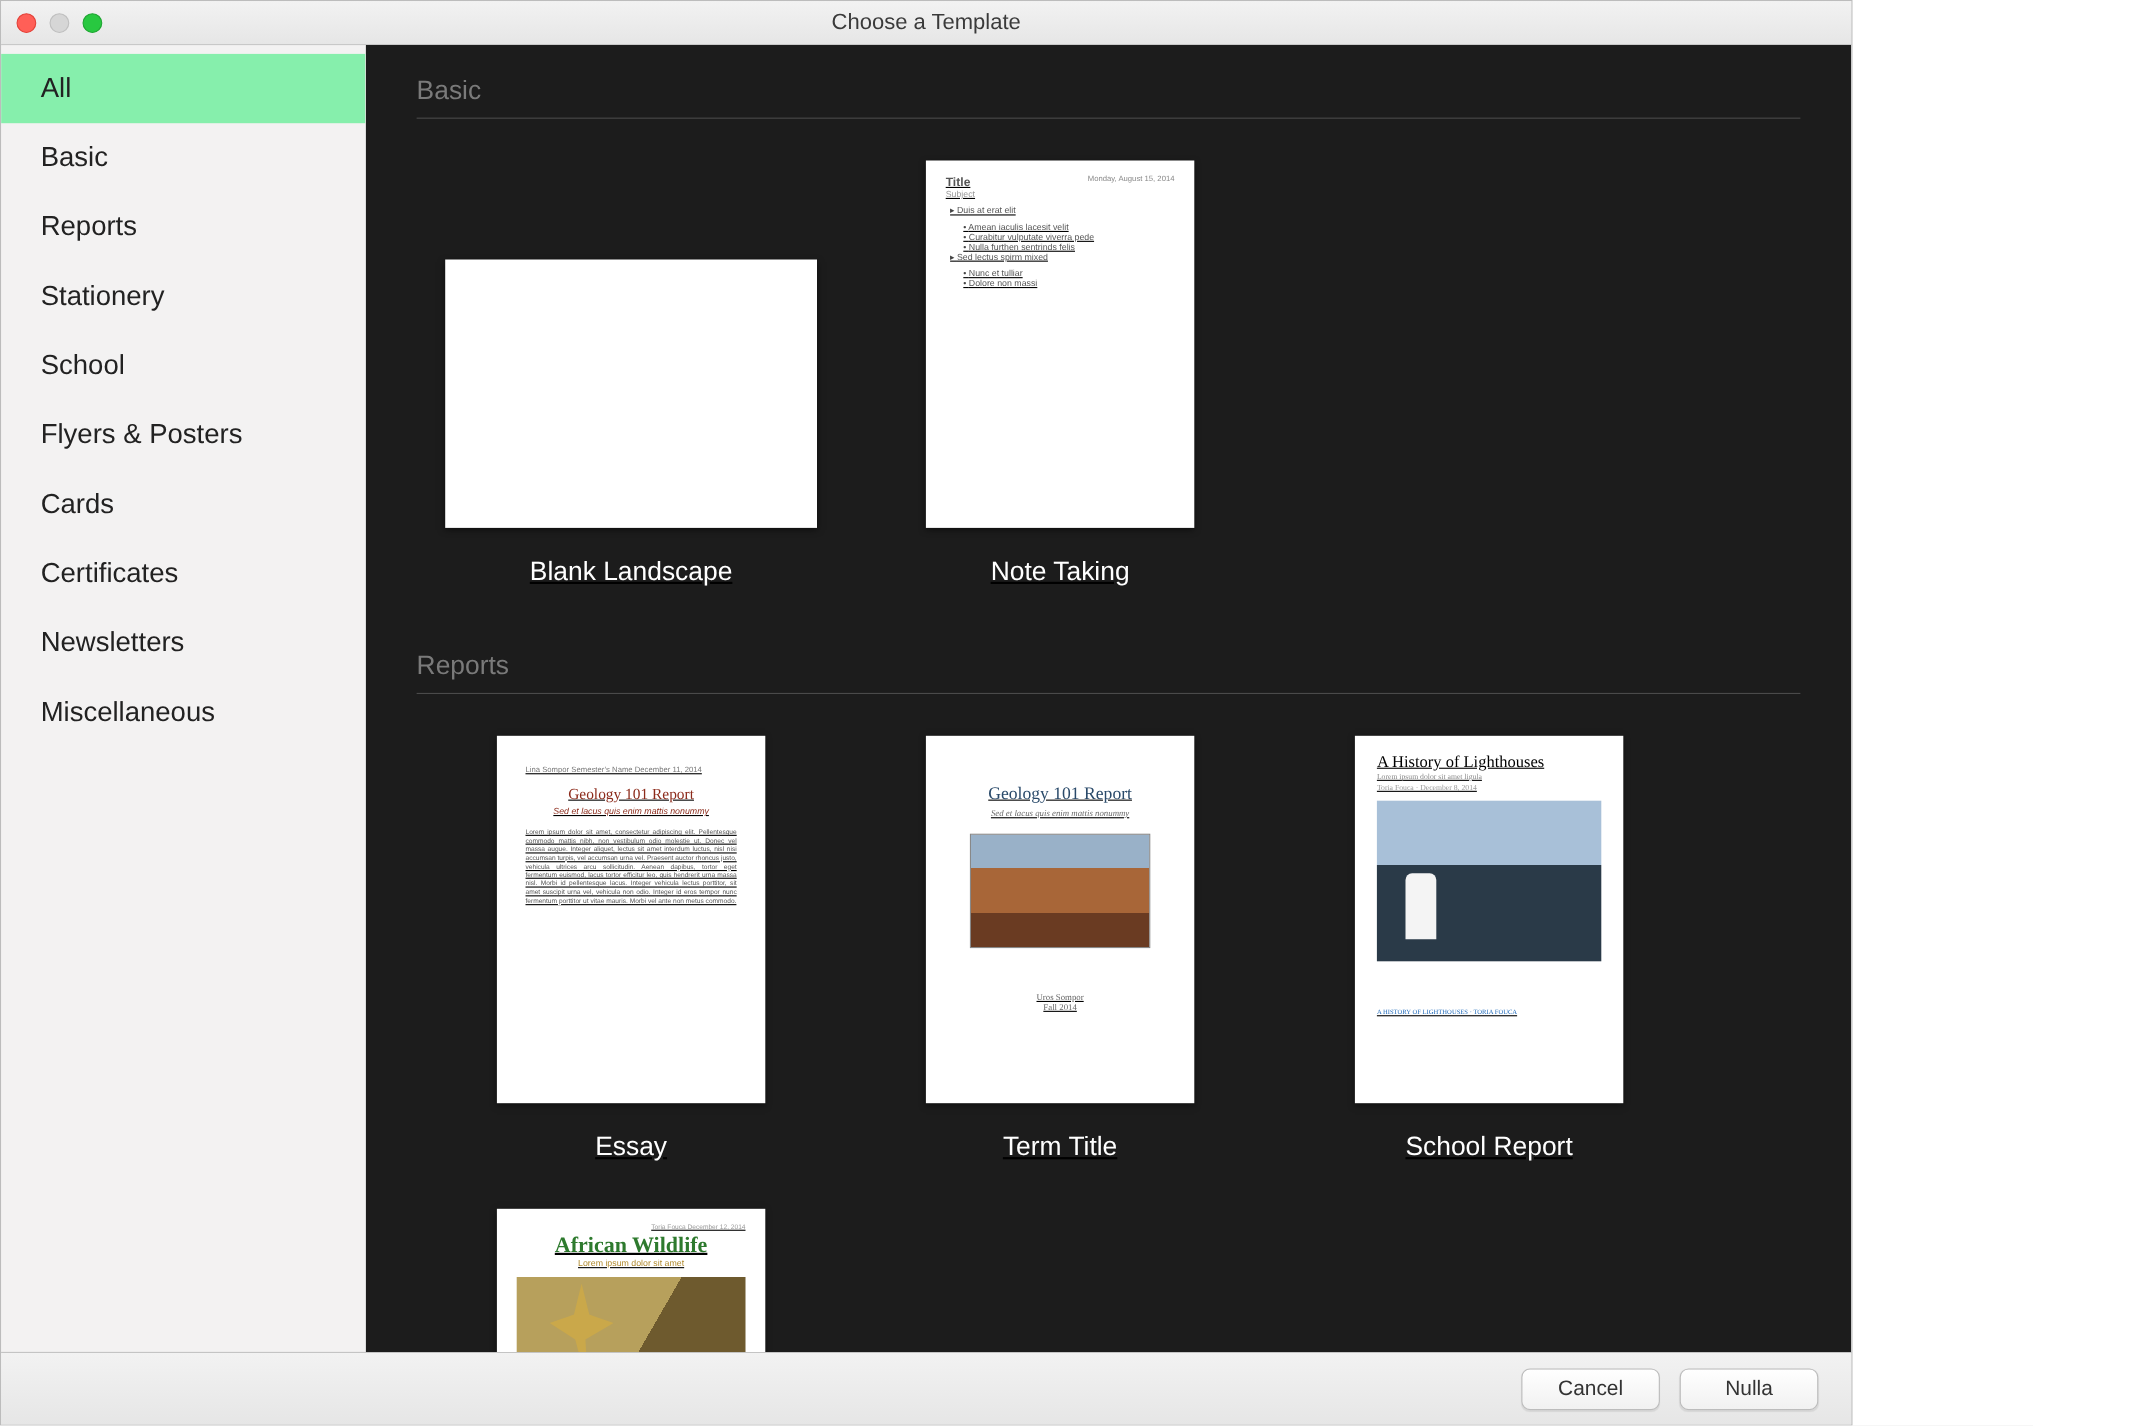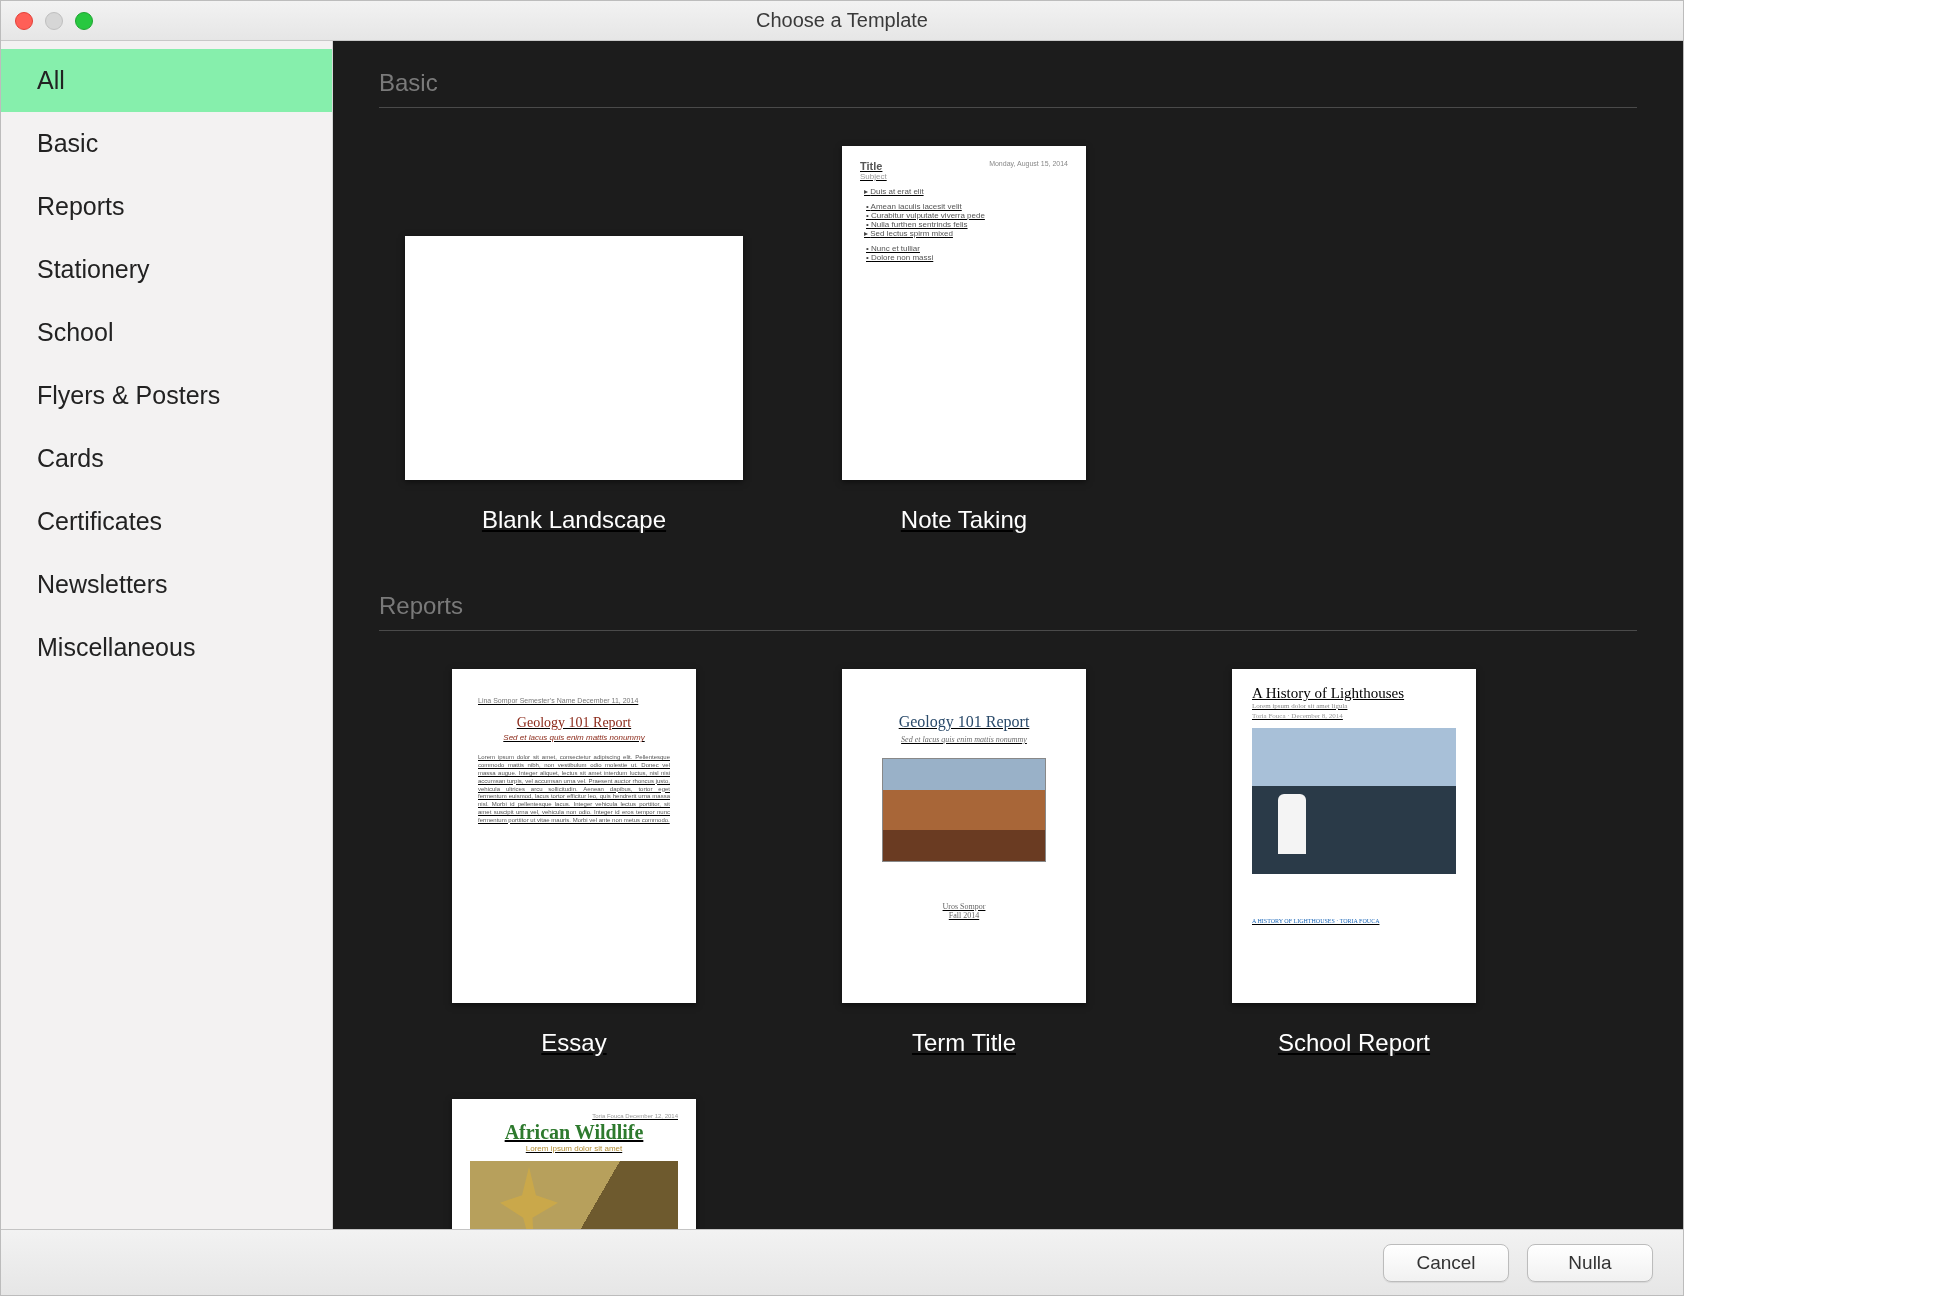--- a/index.html
+++ b/index.html
@@ -88,21 +88,21 @@
   .note-inner {
     padding: 14px 18px;
     font-size: 8px;
     color:#555;
   }
   .note-inner .nt-title { font-weight:bold; font-size: 11px; }
   .note-inner .nt-right { float:right; font-size:7px; color:#888; }
   .note-inner ul { margin: 6px 0 0 4px; list-style: none; }
   .note-inner ul li::before { content:"▸ "; color:#444; }
   .note-inner ul ul li::before { content:"• "; }
-  .note-inner ul ul { margin-left: 2px; }
+  .note-inner ul ul { margin-left: 12px; }
   
   .essay-inner { padding: 28px 26px; font-size: 7px; color:#444; line-height:1.15; }
   .essay-inner .meta { font-size:7px; color:#777; margin-bottom:10px; }
   .essay-inner .et-title { text-align:center; font-family: Georgia, serif; font-size: 14px; color:#8c2a1a; margin-bottom: 2px; }
   .essay-inner .et-sub { text-align:center; font-style: italic; font-size: 8px; color:#8c2a1a; margin-bottom: 12px; }
   .essay-inner .body-col { column-count:1; text-align:justify; font-size:6px; line-height:1.3; color:#555; }
   
   .tp-inner { padding: 20px 26px; text-align:center; font-family: Georgia, serif; }
   .tp-inner .tp-title { color:#2a4a6a; font-size: 16px; margin-top:24px; margin-bottom:4px; font-family: Georgia, serif; }
   .tp-inner .tp-sub { font-style: italic; font-size:8px; color:#6a6a6a; margin-bottom: 14px; }

